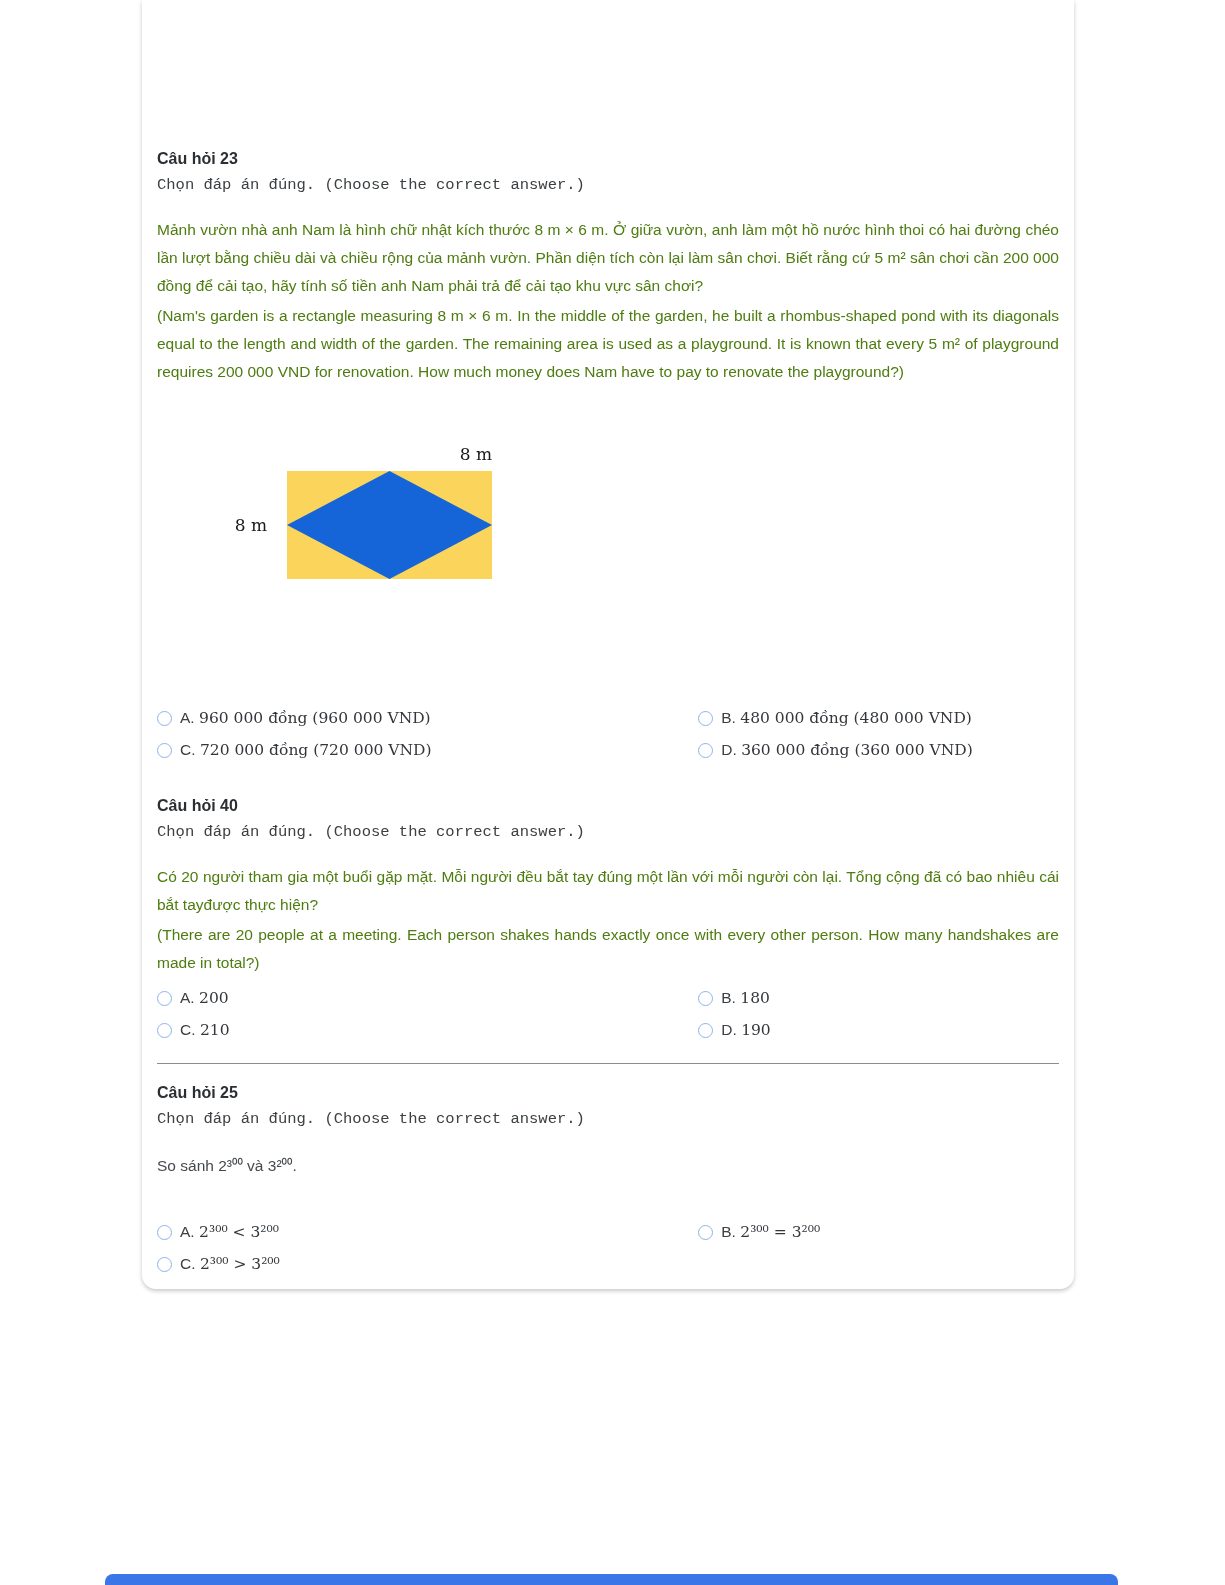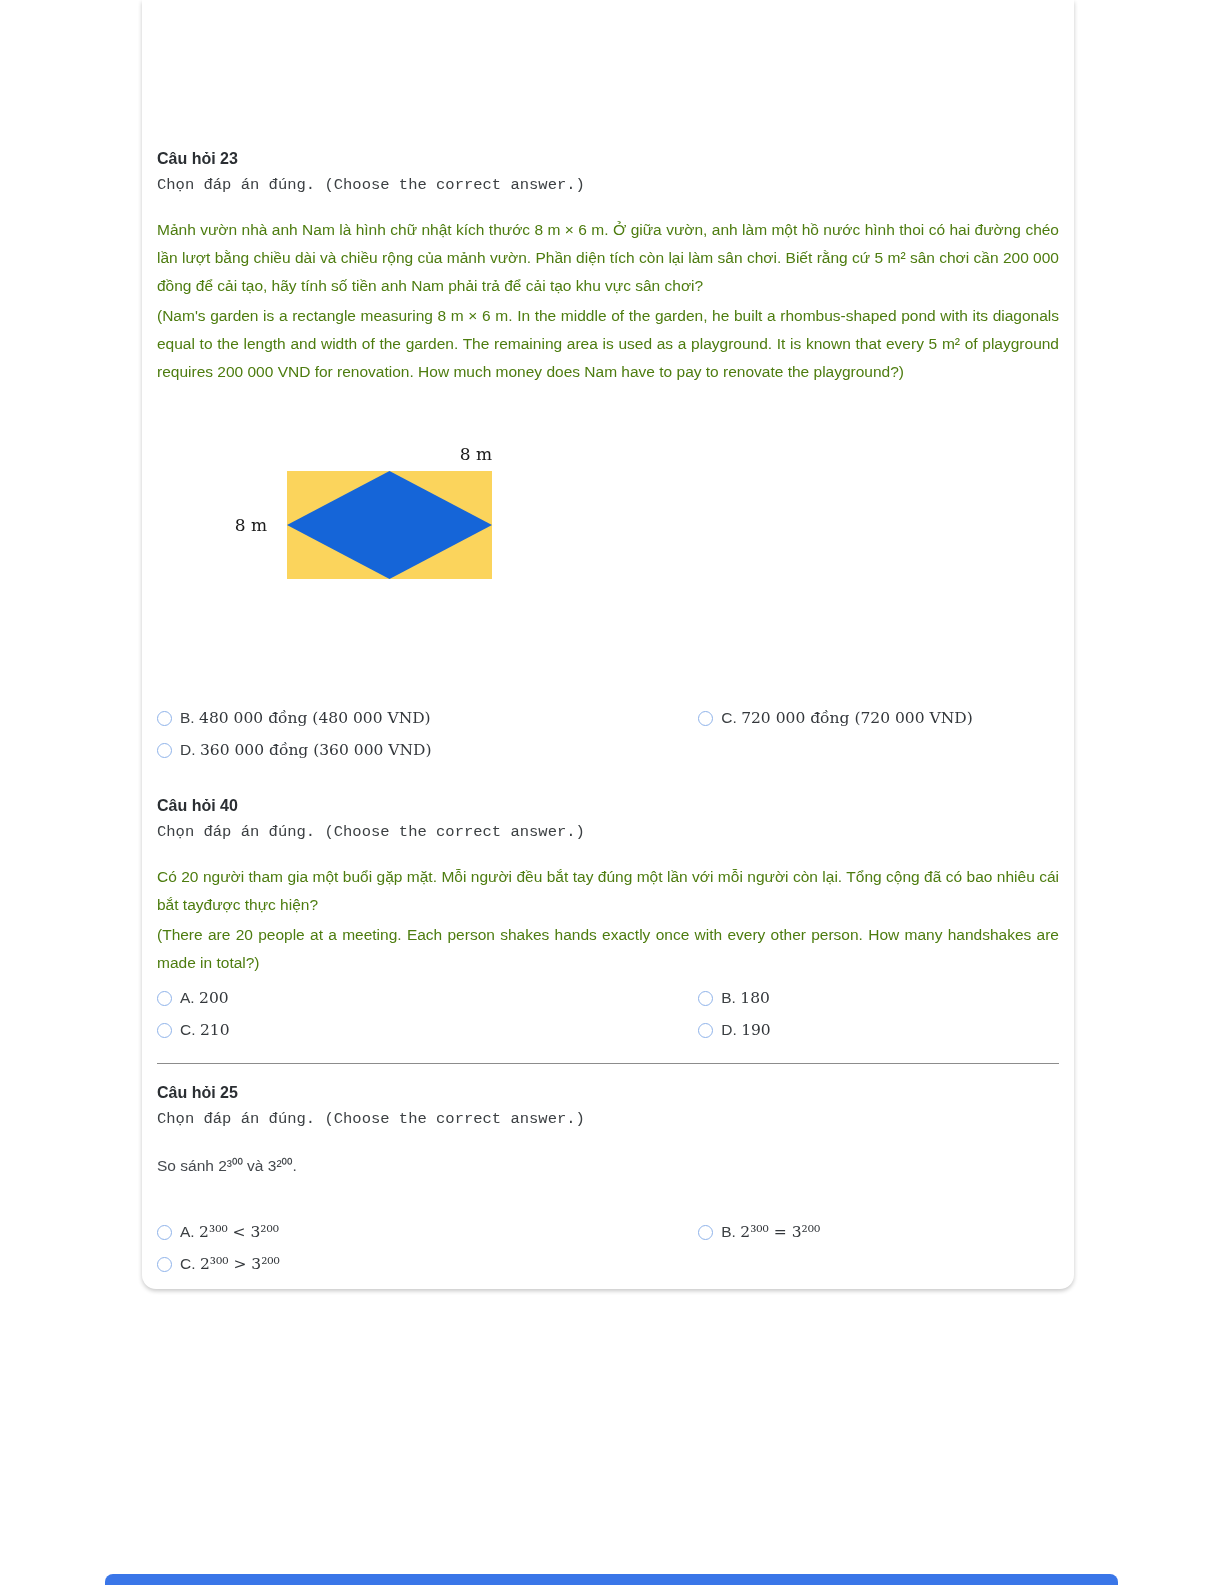--- a/index.html
+++ b/index.html
@@ -147,20 +147,25 @@
           <svg width="205" height="108" viewBox="0 0 205 108">
             <rect x="0" y="0" width="205" height="108" fill="#FBD45C"></rect>
             <polygon points="102.5,0 205,54 102.5,108 0,54" fill="#1565D8"></polygon>
           </svg>
         </div>
       </div>
 
       <div class="opts opts-q23">
         <div class="opt">
           <span class="radio"></span>
+          <span><span class="opt-key">A.</span>
+          <span class="opt-text">960 000 đồng (960 000 VND)</span></span>
+        </div>
+        <div class="opt">
+          <span class="radio"></span>
           <span><span class="opt-key">B.</span>
           <span class="opt-text">480 000 đồng (480 000 VND)</span></span>
         </div>
         <div class="opt">
           <span class="radio"></span>
           <span><span class="opt-key">C.</span>
           <span class="opt-text">720 000 đồng (720 000 VND)</span></span>
         </div>
         <div class="opt">
           <span class="radio"></span>

